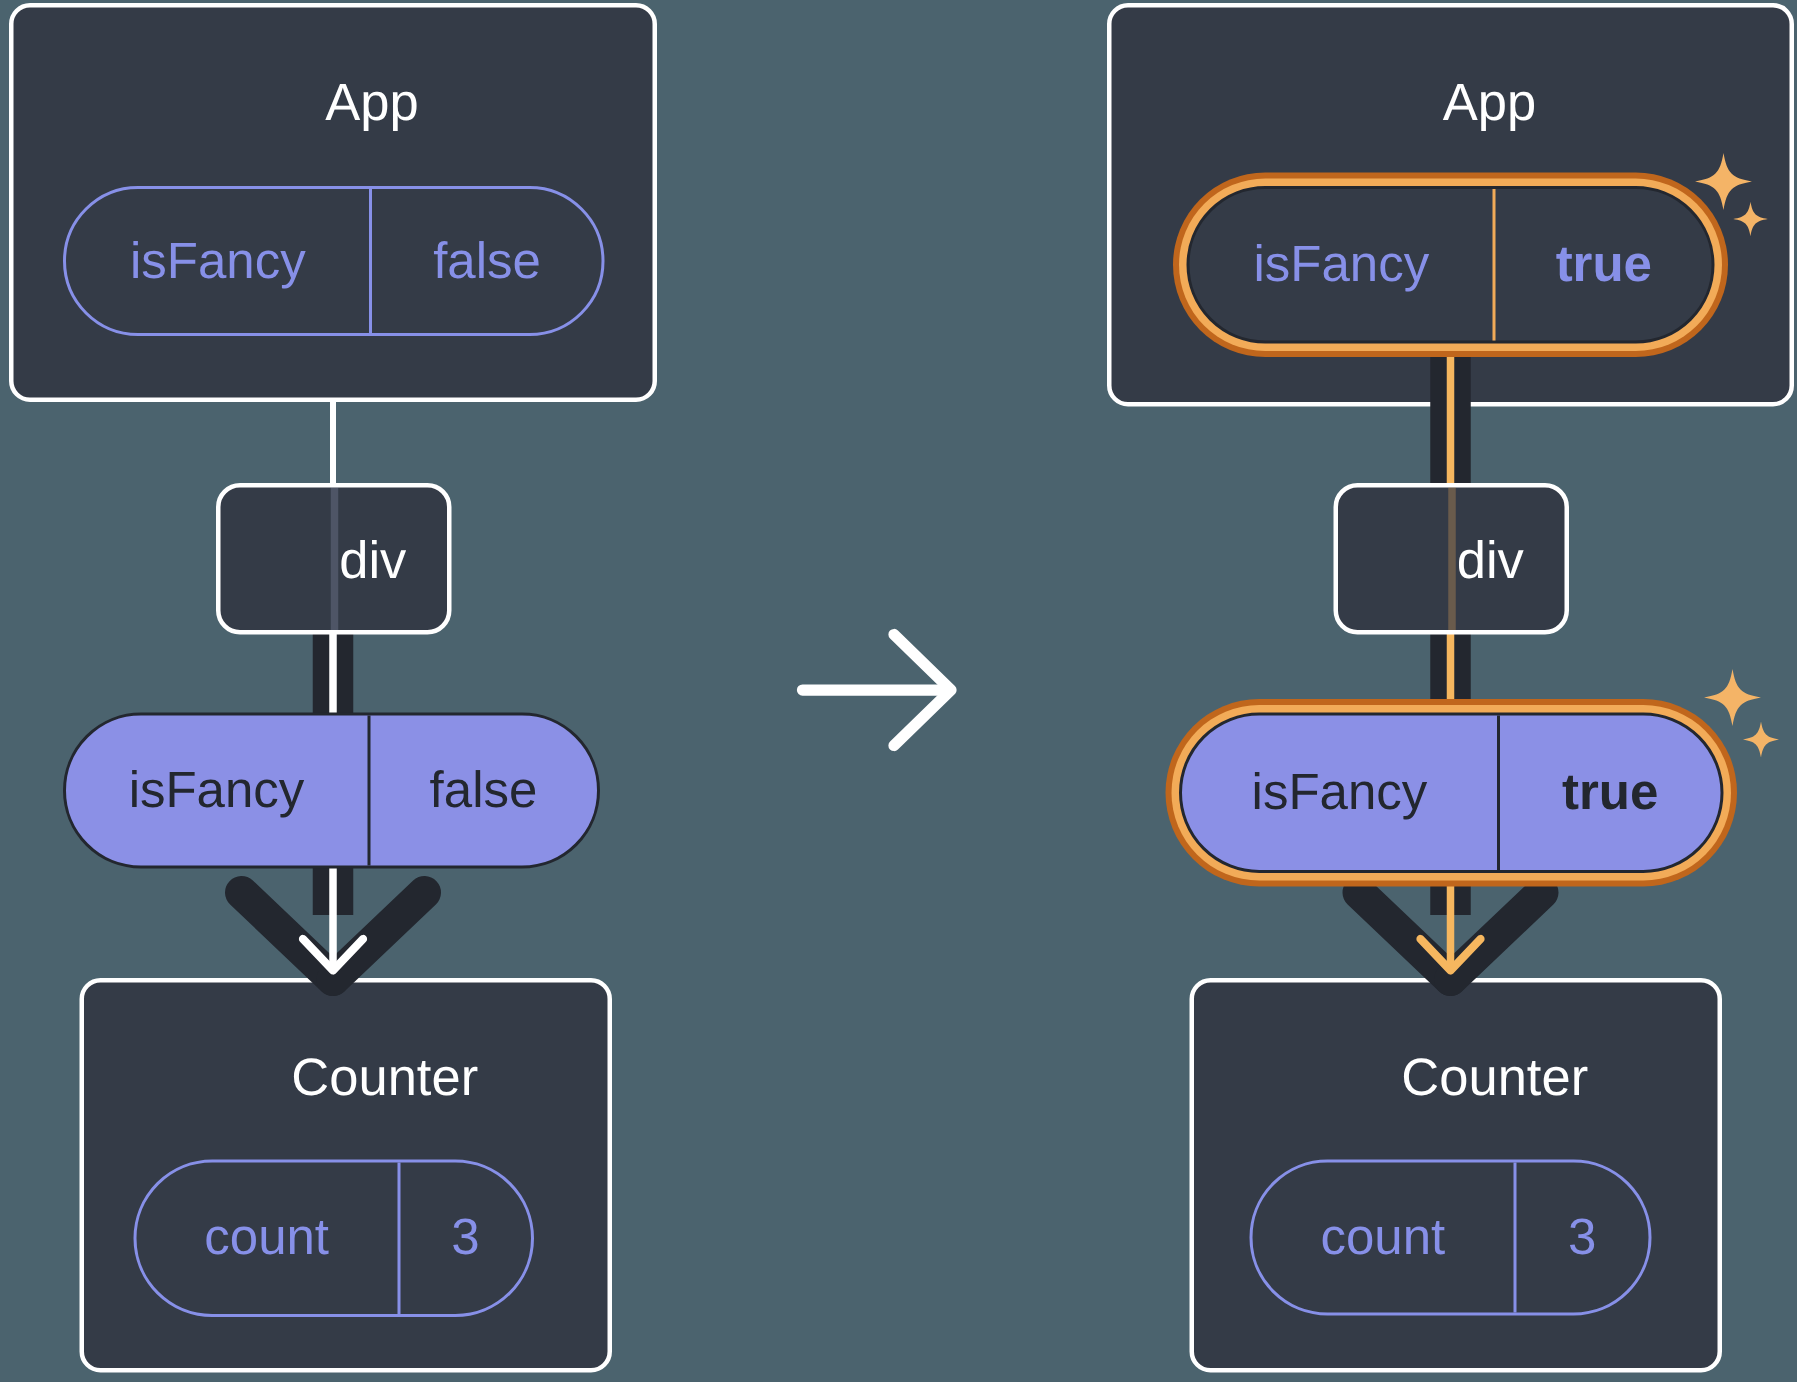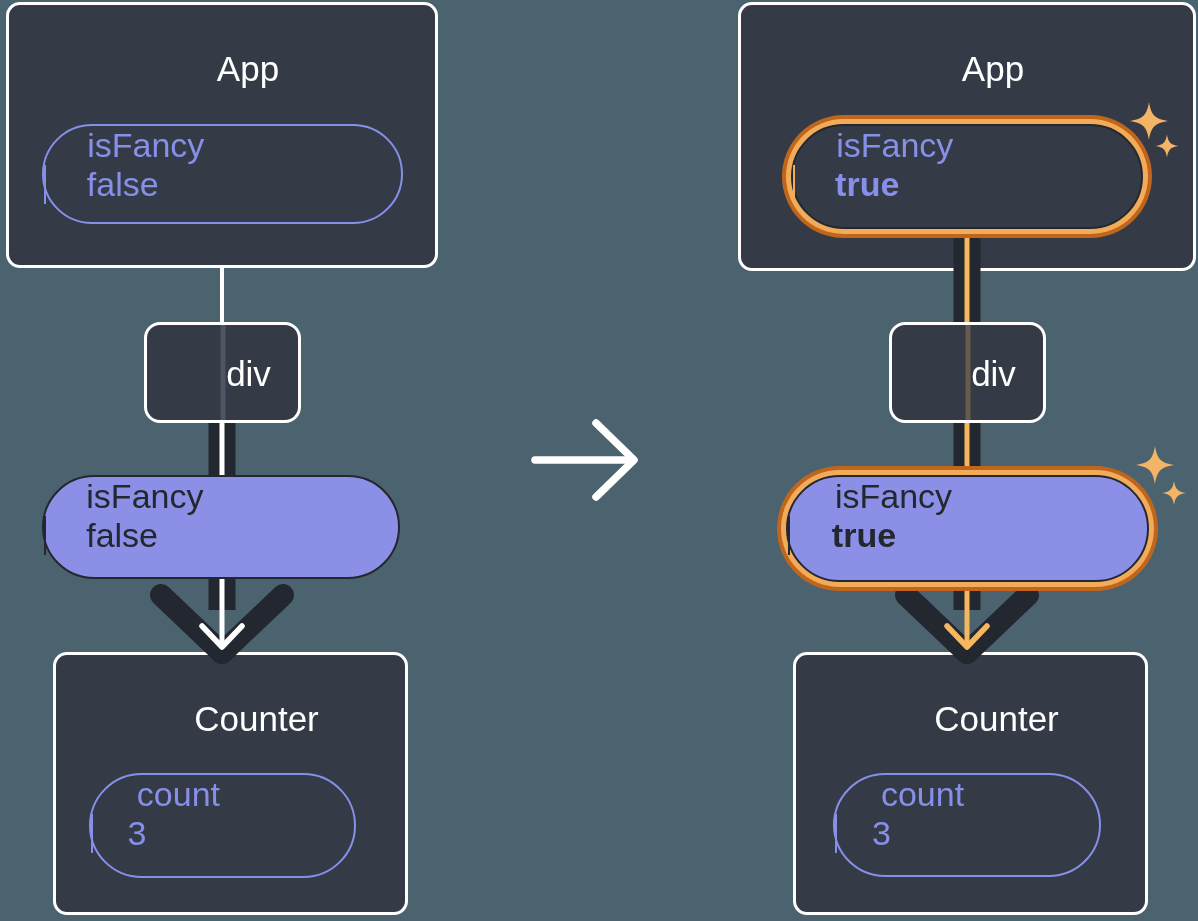--- a/index.html
+++ b/index.html
@@ -25,21 +25,20 @@
     position:absolute;left:0;width:100%;
     text-align:center;color:#fff;
     font-size:35px;font-weight:500;line-height:40px;margin-left:26px;
   }
 
   
   .pill{
     display:flex;align-items:stretch;
     border-radius:60px;
     z-index:3;
-    flex-direction:column;
   }
   .pill .cell{
     display:flex;align-items:center;justify-content:center;
     font-size:34px;
   }
   .pill-outline{border:2.5px solid var(--purple);background:transparent;color:var(--purple);}
   .pill-outline .cell.val{border-left:2.5px solid var(--purple);}
   .pill-filled{background:var(--purple-fill);border:2px solid var(--dark);color:var(--dark);}
   .pill-filled .cell.val{border-left:2.5px solid var(--dark);}
   .bold{font-weight:700;text-align:right;}

